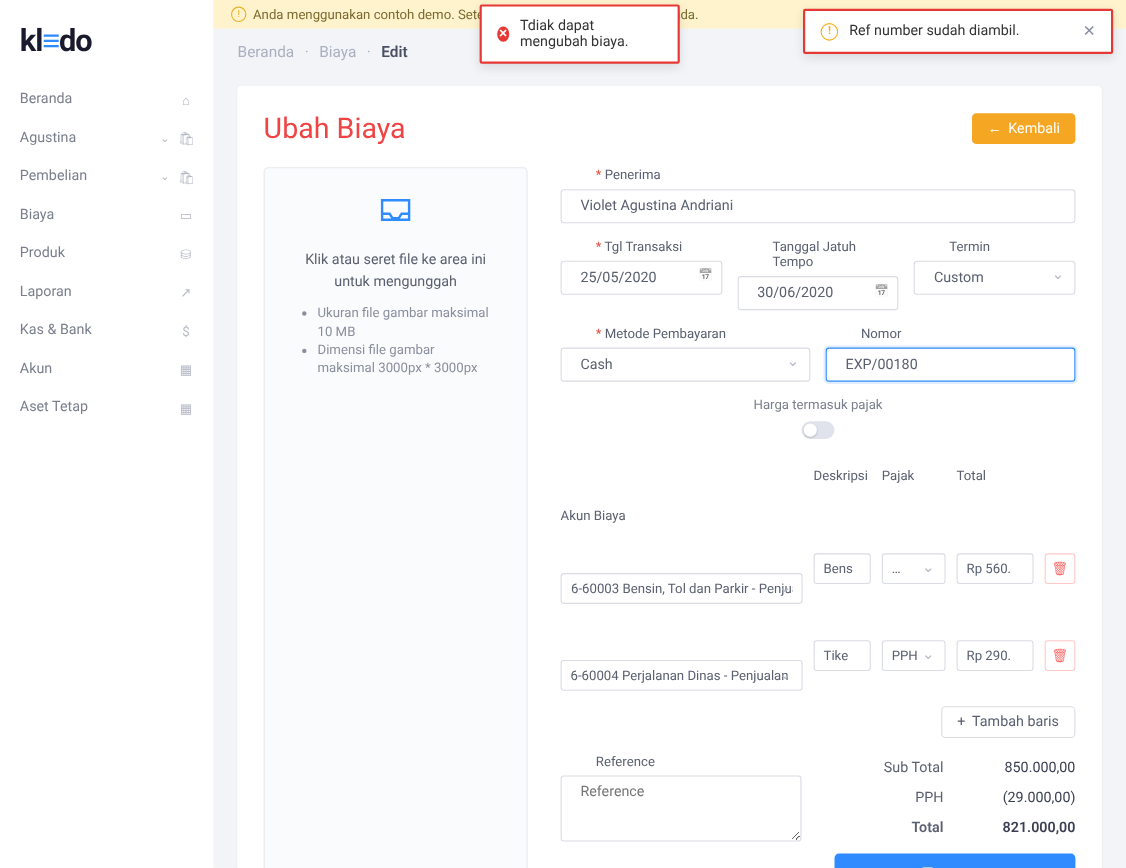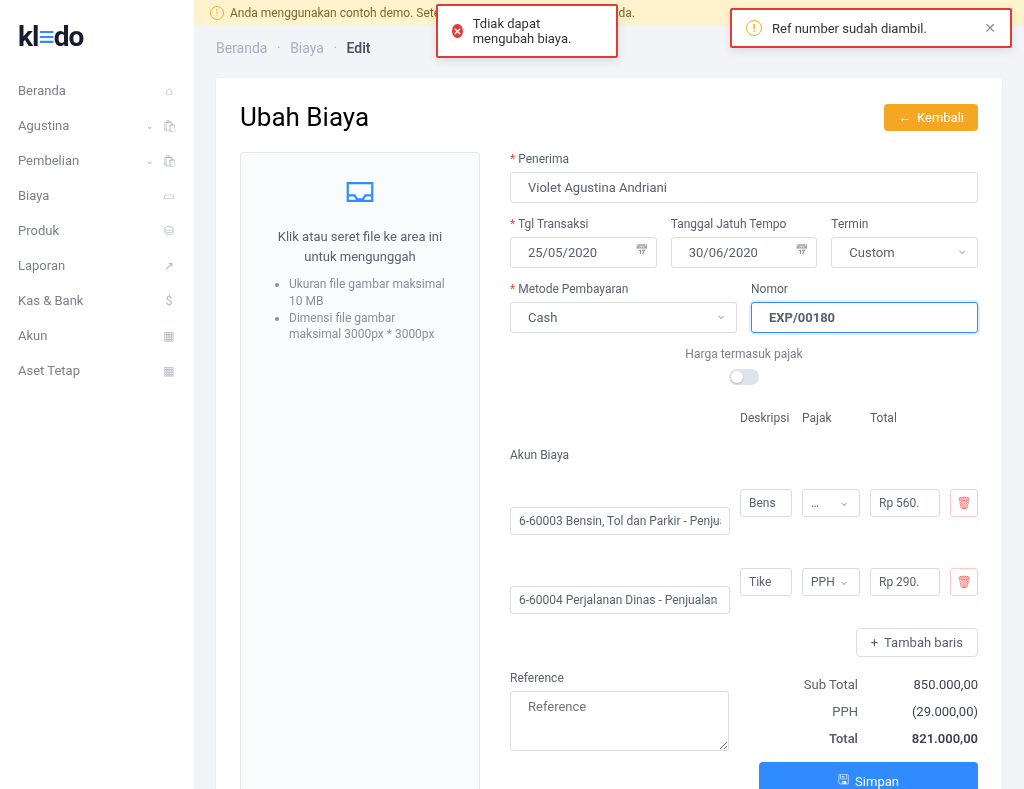--- a/index.html
+++ b/index.html
@@ -15,36 +15,36 @@
 .nav-item .icon { width: 14px; text-align: center; color: #b5b9c5; font-size: 12px; }
 .main { flex: 1; background: #f3f4f7; display: flex; flex-direction: column; position: relative; }
 .demo-banner { background: #fff3cd; color: #7a6a2f; padding: 6px 16px; font-size: 12px; display: flex; align-items: center; gap: 6px; }
 .demo-banner .warn-icon { width: 14px; height: 14px; border-radius: 50%; border: 1.5px solid #e8b227; display: inline-flex; align-items: center; justify-content: center; font-size: 9px; color: #e8b227; flex-shrink: 0; }
 .breadcrumb { padding: 14px 22px; color: #aab0bf; font-size: 14px; }
 .breadcrumb .active { color: #4b5164; font-weight: 600; }
 .breadcrumb .sep { margin: 0 6px; }
 .content { padding: 8px 22px 22px; flex: 1; overflow: auto; }
 .card { background: #fff; border-radius: 4px; padding: 24px; box-shadow: 0 0 0 1px rgba(0,0,0,0.02); }
 .page-header { display: flex; justify-content: space-between; align-items: center; margin-bottom: 20px; }
-.page-title { font-size: 26px; font-weight: 400; color: #000000; }
+.page-title { font-size: 26px; font-weight: 400; color: #ef4444; }
 .btn { display: inline-flex; align-items: center; gap: 6px; padding: 6px 14px; border-radius: 4px; border: none; font-size: 13px; cursor: pointer; }
 .btn-warning { background: #f5a623; color: #fff; }
 .btn-primary { background: #2f8bff; color: #fff; }
 .form-body { display: flex; gap: 30px; }
 .upload-area { width: 240px; border: 1px solid #e6e8ef; border-radius: 4px; background: #fafbfc; padding: 24px 32px; text-align: center; }
 .upload-icon { font-size: 34px; color: #2f8bff; margin-bottom: 10px; }
 .upload-title { color: #5a6070; font-size: 13px; line-height: 1.5; margin-bottom: 10px; }
 .upload-hints { list-style: disc; text-align: left; padding-left: 16px; color: #8a8f9e; font-size: 12px; line-height: 1.4; }
 .form-right { flex: 1; }
 .field-row { display: flex; gap: 14px; margin-bottom: 14px; }
 .field { flex: 1; }
-.field-label { font-size: 12px; color: #5a6070; margin-bottom: 6px; display: block; }
+.field-label { font-size: 12px; color: #5a6070; margin-bottom: 6px; display: block; margin-left: 32px; }
 .field-label.req::before { content: "* "; color: #e74c3c; }
 .form-control { width: 100%; padding: 7px 17px; border: 1px solid #d9dce4; border-radius: 3px; font-size: 13px; color: #5a6070; background: #fff; }
-.form-control.focused { border-color: #2f8bff; box-shadow: 0 0 0 2px rgba(47,139,255,0.15); font-weight: bold; }
+.form-control.focused { border-color: #2f8bff; box-shadow: 0 0 0 2px rgba(47,139,255,0.15); }
 .select-wrap { position: relative; }
 .select-wrap::after { content: "⌄"; position: absolute; right: 10px; top: 4px; color: #b5b9c5; pointer-events: none; font-size: 14px; }
 .date-wrap { position: relative; }
 .date-wrap::after { content: "📅"; position: absolute; right: 8px; top: 7px; color: #c0c5d1; font-size: 11px; pointer-events: none; filter: grayscale(1); opacity: .6; }
 .toggle-row { display: flex; justify-content: flex-start; align-items: center; gap: 8px; margin: 10px 0 18px; flex-direction: column; }
 .toggle-row .tlabel { font-size: 12px; color: #7a7f8c; }
 .switch { width: 30px; height: 16px; background: #e0e3eb; border-radius: 999px; position: relative; cursor: pointer; }
 .switch::after { content: ""; position: absolute; width: 12px; height: 12px; background: #fff; border-radius: 50%; top: 2px; left: 2px; box-shadow: 0 1px 2px rgba(0,0,0,0.2); }
 .line-header { display: flex; gap: 10px; padding: 8px 0; font-size: 12px; color: #5a6070; }
 .col-akun { flex: 0 0 220px; margin-top: 37px; }

